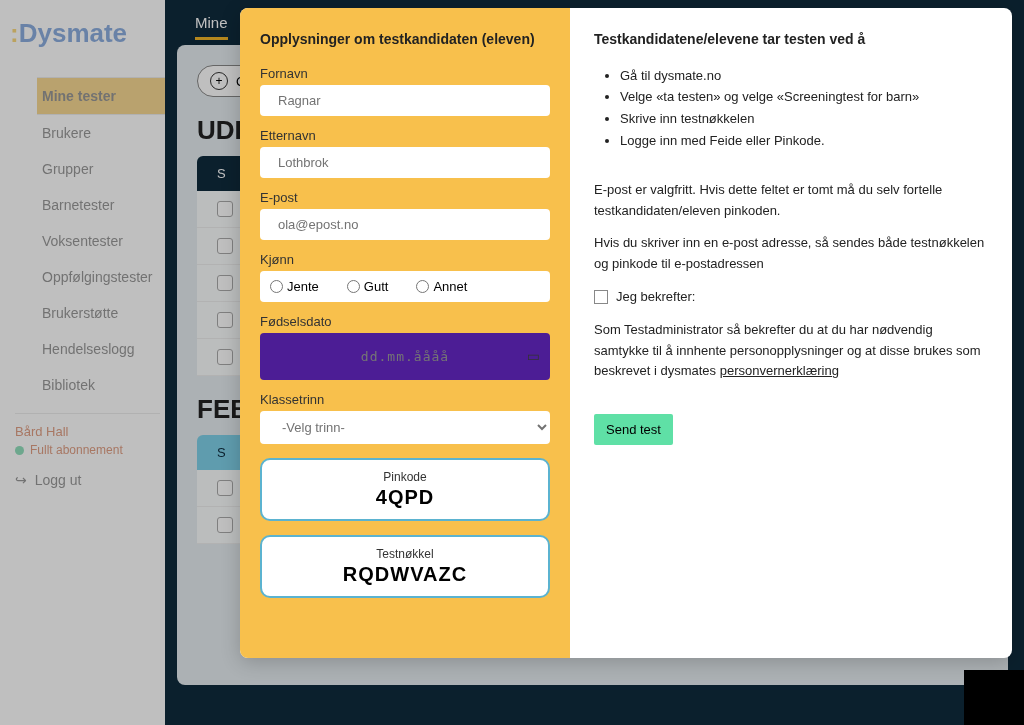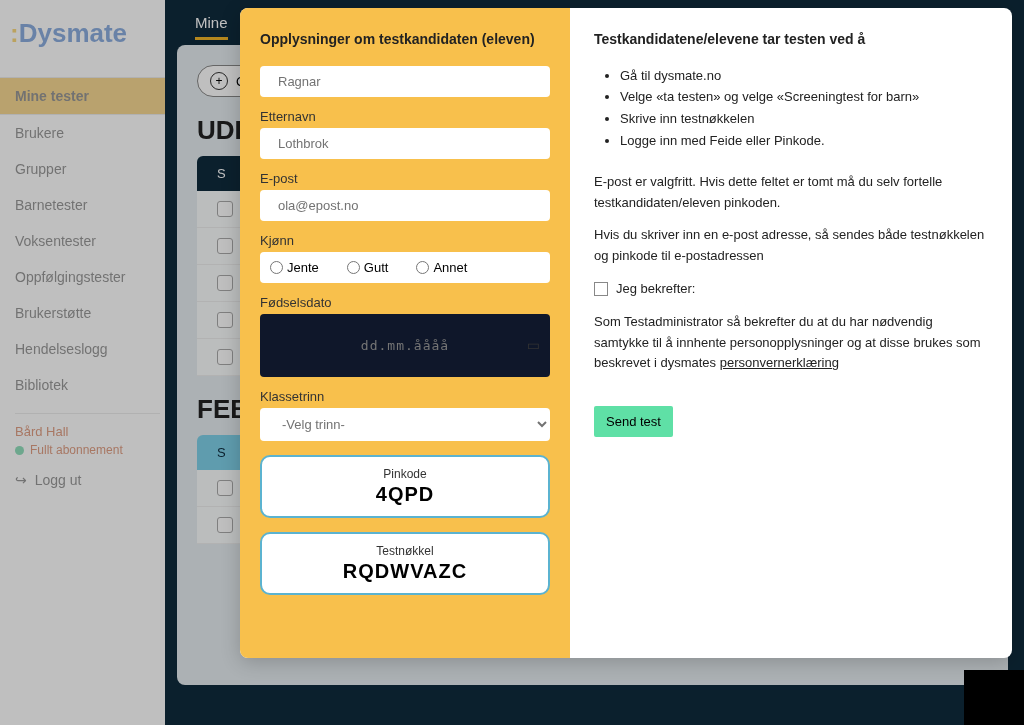--- a/index.html
+++ b/index.html
@@ -5,21 +5,21 @@
   * { box-sizing: border-box; margin: 0; padding: 0; font-family: Arial, Helvetica, sans-serif; }
   body { background: #fff; width: 1024px; height: 725px; overflow: hidden; position: relative; }
 
   
   .sidebar { position: absolute; left: 0; top: 0; width: 175px; height: 725px; background: #fff; opacity: 0.5; }
   .logo { font-size: 26px; font-weight: bold; padding: 18px 10px; }
   .logo .colon { color: #f7b500; }
   .logo .dy { color: #1b5fc1; }
   .logo .smate { color: #1b5fc1; }
   .nav { margin-top: 10px; }
-  .nav-item { padding: 10px 15px; font-size: 14px; color: #333; cursor: pointer; }
+  .nav-item { padding: 10px 5px; font-size: 14px; color: #333; cursor: pointer; margin-left: 37px; }
   .nav-item.active { background: #f0b429; font-weight: bold; border-top: 1px solid #ddd; border-bottom: 1px solid #ddd; }
   .nav-divider { border: none; border-top: 1px solid #ddd; margin: 10px 15px; }
   .user-block { padding: 0 15px; font-size: 13px; color: #c2410c; }
   .sub-status { display: flex; align-items: center; gap: 6px; margin-top: 4px; font-size: 12px; }
   .dot-green { width: 9px; height: 9px; border-radius: 50%; background: #27c07d; display: inline-block; }
   .logout { padding: 15px; font-size: 14px; color: #333; display: flex; align-items: center; gap: 8px; cursor: pointer; }
 
   
   .main-bg { position: absolute; left: 165px; top: 0; right: 0; height: 725px; background: #0f2b3d; }
   .tabs { padding: 14px 30px; color: #fff; font-size: 15px; }
@@ -39,27 +39,27 @@
   .overlay { position: absolute; inset: 0; background: rgba(0,0,0,0.25); }
   .modal { position: absolute; left: 240px; top: 8px; width: 772px; height: 650px; background: #fff; border-radius: 8px; display: flex; overflow: hidden; box-shadow: 0 4px 20px rgba(0,0,0,0.2); }
   .modal-left { width: 330px; background: #f8c04c; padding: 22px 20px; overflow: hidden; position: relative; }
   .modal-right { flex: 1; padding: 22px 24px; font-size: 13px; color: #222; line-height: 1.6; }
   .modal h4 { font-size: 14px; font-weight: bold; margin-bottom: 16px; color: #222; line-height: 1.4; }
   .fld-label { font-size: 13px; color: #333; margin-bottom: 4px; margin-top: 12px; }
   .fld-input, .fld-select { width: 100%; padding: 8px 18px; font-size: 13px; border: none; border-radius: 4px; background: #fff; color: #737373; }
   .fld-input::placeholder { color: #888; }
   .radio-row { background: #fff; border-radius: 4px; padding: 8px 10px; display: flex; gap: 28px; font-size: 13px; align-items: center; }
   .radio-row label { display: flex; align-items: center; gap: 4px; }
-  .date-input { width: 100%; background: #0f172a; border: none; border-radius: 4px; padding: 24px 10px; font-family: monospace; font-size: 13px; text-align: center; position: relative; color: #888; letter-spacing: 1px; }
+  .date-input { width: 100%; background: #4c1d95; border: none; border-radius: 4px; padding: 16px 10px; font-family: monospace; font-size: 13px; text-align: center; position: relative; color: #888; letter-spacing: 1px; }
   .date-wrap { position: relative; }
   .cal-icon { position: absolute; right: 10px; top: 50%; transform: translateY(-50%); font-size: 14px; color: #333; }
   .code-box { background: #fff; border: 2px solid #5bb3d0; border-radius: 10px; padding: 10px; text-align: center; margin-top: 14px; }
   .code-label { font-size: 12px; color: #333; }
   .code-val { font-size: 20px; font-weight: bold; letter-spacing: 1px; margin-top: 2px; }
-  .modal-right ul { margin: 6px 0 20px 26px; }
+  .modal-right ul { margin: 6px 0 28px 26px; }
   .modal-right li { margin-bottom: 1px; }
   .modal-right p { margin-bottom: 12px; }
   .confirm-row { display: flex; align-items: center; gap: 8px; margin: 8px 0 12px; }
   .confirm-box { width: 14px; height: 14px; border: 1px solid #888; background: #fff; }
   .link { text-decoration: underline; color: #222; }
   .send-btn { background: #5fe0a6; border: none; padding: 8px 12px; font-size: 13px; border-radius: 2px; cursor: pointer; margin-top: 20px; }
   .black-corner { position: absolute; right: 0; bottom: 0; width: 60px; height: 55px; background: #000; }
 </style>
 </head>
 <body>
@@ -131,20 +131,21 @@
         <span class="dot-green2"></span>
       </div>
   </div>
 </div>
 
 <div class="overlay"></div>
 <div class="modal">
   <div class="modal-left">
     <h4>Opplysninger om testkandidaten (eleven)</h4>
 
+    <div class="fld-label">Fornavn</div>
     <input class="fld-input" value="Ragnar" style="">
 
     <div class="fld-label">Etternavn</div>
     <input class="fld-input" value="Lothbrok" style="">
 
     <div class="fld-label">E-post</div>
     <input class="fld-input" value="ola@epost.no" style="">
 
     <div class="fld-label">Kjønn</div>
     <div class="radio-row">

